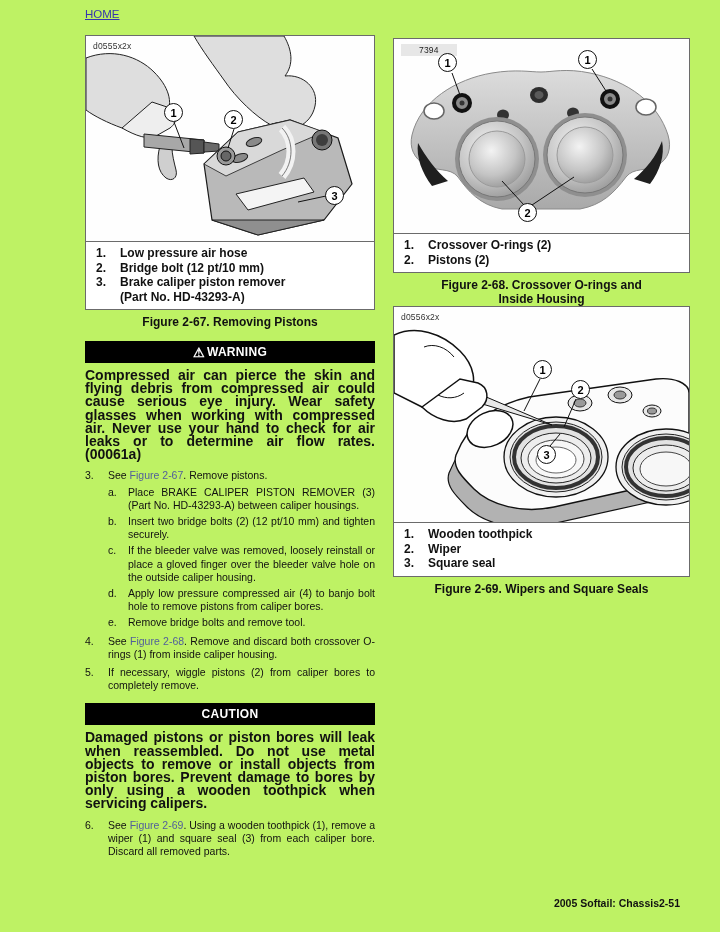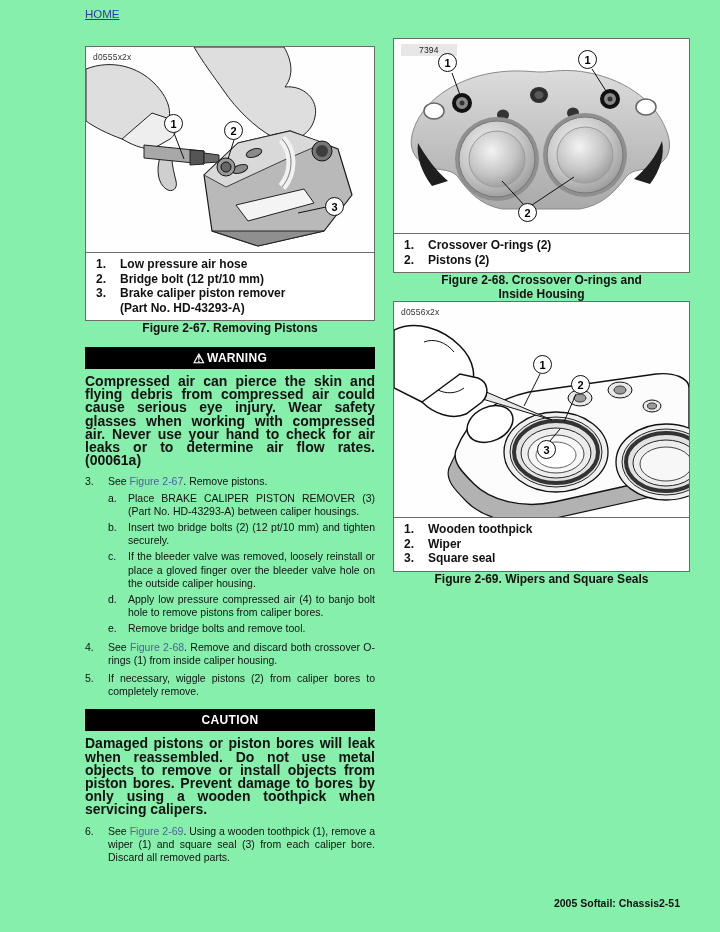--- a/index.html
+++ b/index.html
@@ -1,31 +1,31 @@
 <!DOCTYPE html>
 <html><head>
 <meta charset="utf-8">
 <style>
   html,body{margin:0;padding:0;background:#fff;}
-  .page{position:relative;width:720px;height:932px;background:#86efac;color:#111;
+  .page{position:relative;width:720px;height:932px;background:#bef264;color:#111;
         font-family:"Liberation Sans",sans-serif;overflow:hidden;}
   .home{position:absolute;left:85px;top:8px;font-size:11.5px;color:#3636ac;
         text-decoration:underline;cursor:pointer;}
-  .col-left{position:absolute;left:85px;top:46px;width:290px;}
+  .col-left{position:absolute;left:85px;top:35px;width:290px;}
   .col-right{position:absolute;left:393px;top:38px;width:297px;}
   .figbox{border:1px solid #6b6b6b;background:#fff;}
   .figimg{position:relative;background:#fefefe;overflow:hidden;}
   .figimg svg{display:block;}
   .figlabel{position:absolute;top:5px;left:7px;font-size:8.5px;color:#333;letter-spacing:.2px;}
   .figlabel.chip{background:#e7e7e7;padding:1px 18px;color:#222;}
   .legend{border-top:1px solid #6b6b6b;padding:4px 6px 5px 10px;}
   .lrow{display:flex;font-weight:bold;font-size:12px;line-height:14.5px;}
   .lrow .n{width:24px;flex:none;}
   .lrow .t{flex:1;}
-  .caption{text-align:center;font-weight:bold;font-size:12px;line-height:14px;}
+  .caption{text-align:center;font-weight:bold;font-size:12px;line-height:14px;margin-top:5px;}
   .banner{background:#000;color:#fff;height:22px;margin-top:12px;
           display:flex;align-items:center;justify-content:center;gap:2px;
           font-weight:bold;font-size:12px;letter-spacing:.3px;}
   .banner .tri{font-size:13px;line-height:1;transform:translateY(-0.5px);}
   .bodytext{font-weight:bold;font-size:14px;line-height:13.2px;text-align:justify;margin-top:6px;}
   .steps{margin-top:8px;font-size:10.5px;line-height:13.2px;}
   .step{display:flex;margin-top:5px;}
   .step .num{width:23px;flex:none;}
   .step .txt{flex:1;text-align:justify;}
   .sub{display:flex;margin:3px 0 0 23px;}

